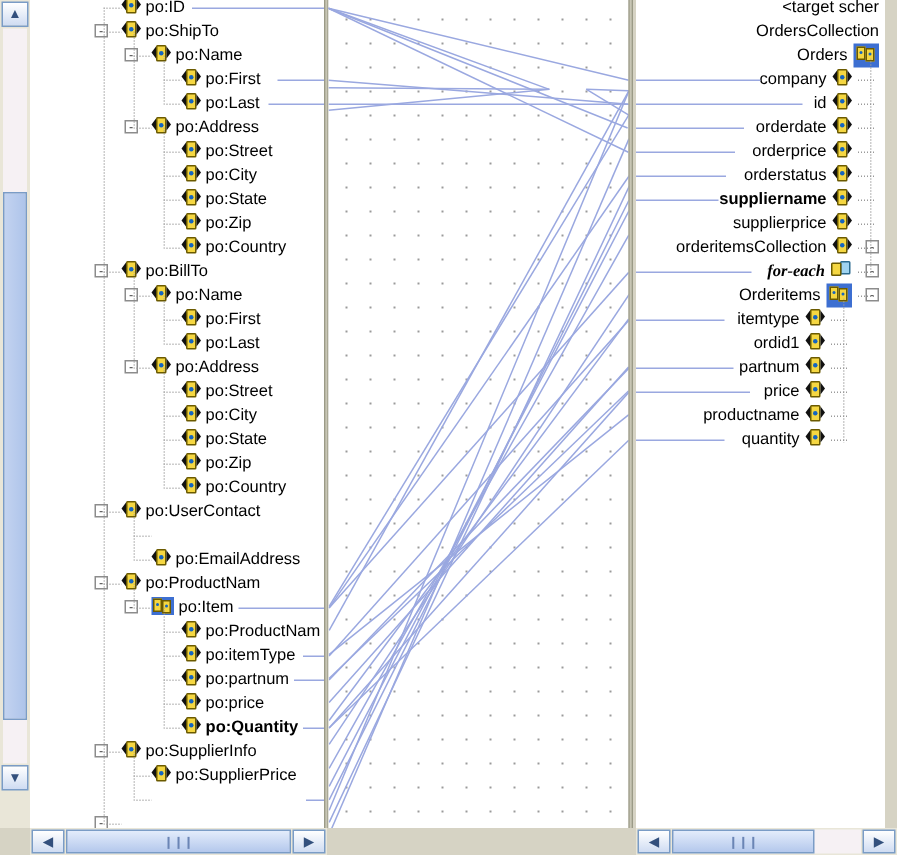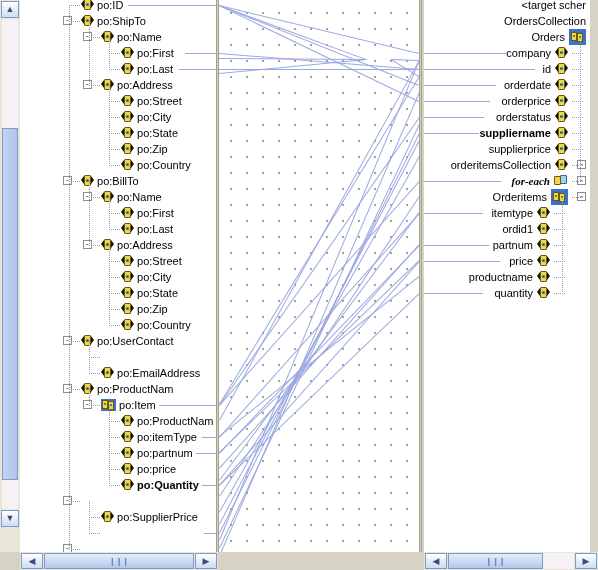--- a/index.html
+++ b/index.html
@@ -193,20 +193,21 @@
         <div class="row" style="left:101px;top:413px;"><span class="eicon"><b class="l"></b><i></i><b class="r"></b></span><span class="lbl"> po:ProductNam</span></div>
         <div class="doth" style="left:89px;top:421px;width:12px;"></div>
         <div class="row" style="left:101px;top:429px;"><span class="eicon"><b class="l"></b><i></i><b class="r"></b></span><span class="lbl"> po:itemType</span></div>
         <div class="doth" style="left:89px;top:437px;width:12px;"></div>
         <div class="row" style="left:101px;top:445px;"><span class="eicon"><b class="l"></b><i></i><b class="r"></b></span><span class="lbl"> po:partnum</span></div>
         <div class="doth" style="left:89px;top:453px;width:12px;"></div>
         <div class="row" style="left:101px;top:461px;"><span class="eicon"><b class="l"></b><i></i><b class="r"></b></span><span class="lbl"> po:price</span></div>
         <div class="doth" style="left:89px;top:469px;width:12px;"></div>
         <div class="row" style="left:101px;top:477px;font-weight:bold;"><span class="eicon"><b class="l"></b><i></i><b class="r"></b></span><span class="lbl"> po:Quantity</span></div>
         <div class="doth" style="left:89px;top:485px;width:12px;"></div>
+        <div class="row" style="left:61px;top:493px;"><span class="eicon"><b class="l"></b><i></i><b class="r"></b></span><span class="lbl"> po:SupplierInfo</span></div>
         <div class="exp" style="left:43px;top:496px;">-</div>
         <div class="doth" style="left:49px;top:501px;width:12px;"></div>
         <div class="row" style="left:81px;top:509px;"><span class="eicon"><b class="l"></b><i></i><b class="r"></b></span><span class="lbl"> po:SupplierPrice</span></div>
         <div class="doth" style="left:69px;top:517px;width:12px;"></div>
         <div class="doth" style="left:69px;top:533px;width:12px;"></div>
         <div class="row" style="left:61px;top:569px;"><span class="eicon"><b class="l"></b><i></i><b class="r"></b></span><span class="lbl"> po:OrderInfo</span></div>
         <div class="exp" style="left:43px;top:544px;">-</div>
         <div class="doth" style="left:49px;top:549px;width:12px;"></div>
         <div class="dotv" style="left:49px;top:5px;height:544px;"></div>
         <div class="dotv" style="left:69px;top:21px;height:64px;"></div>

